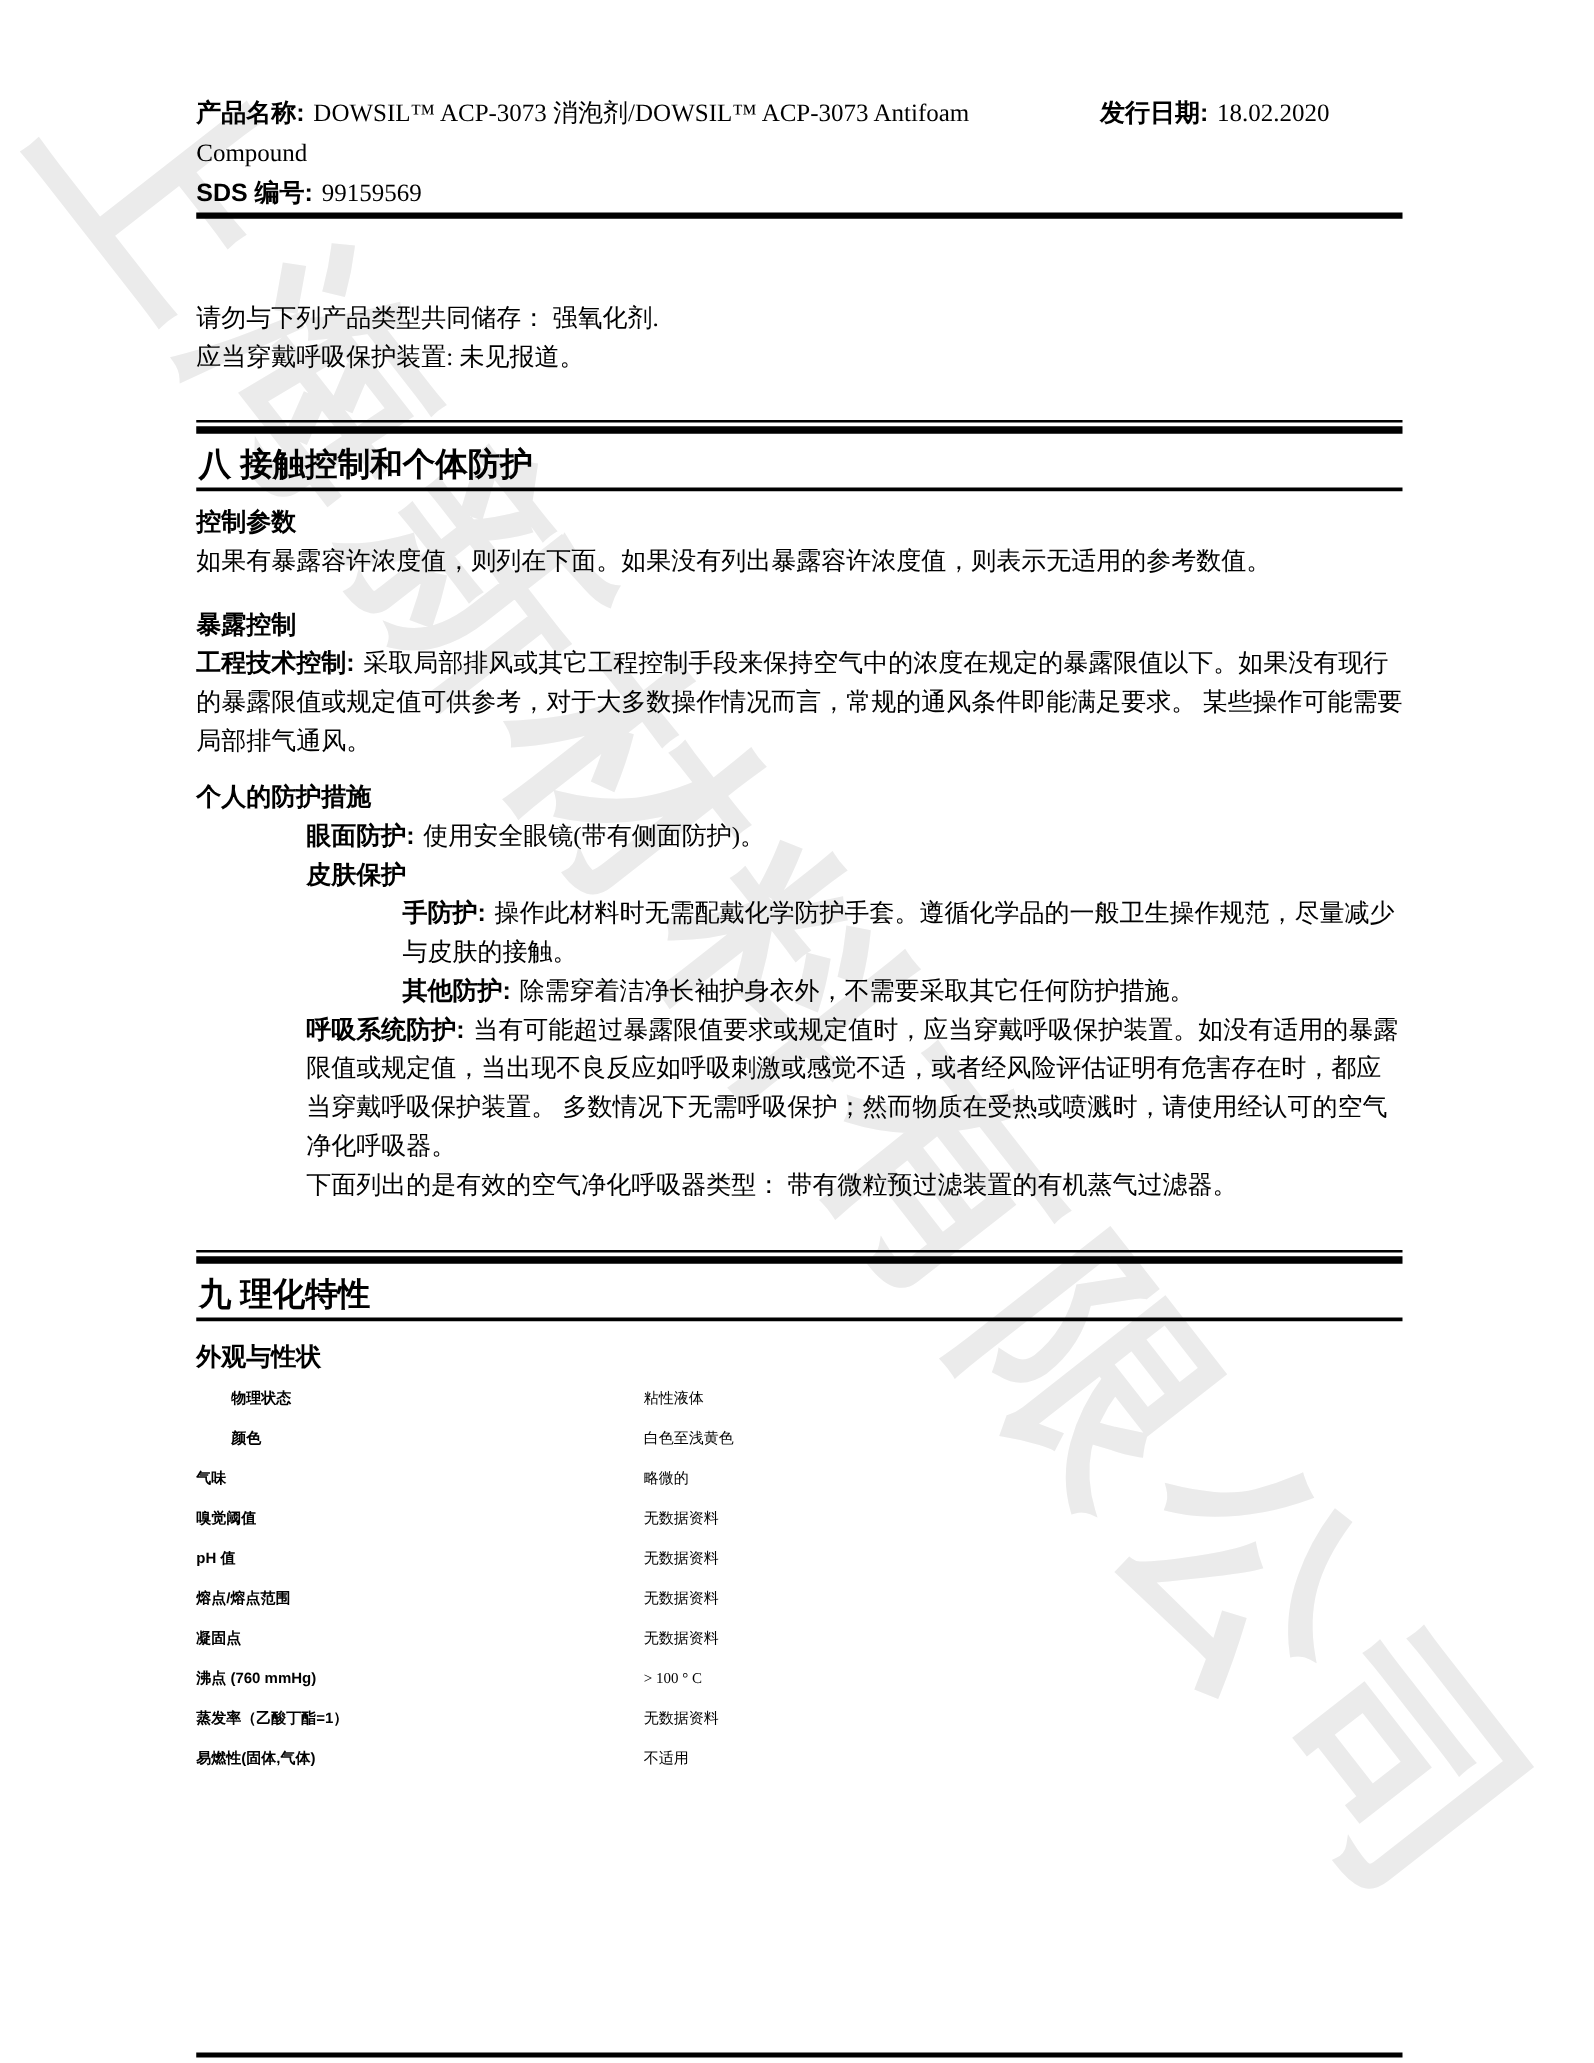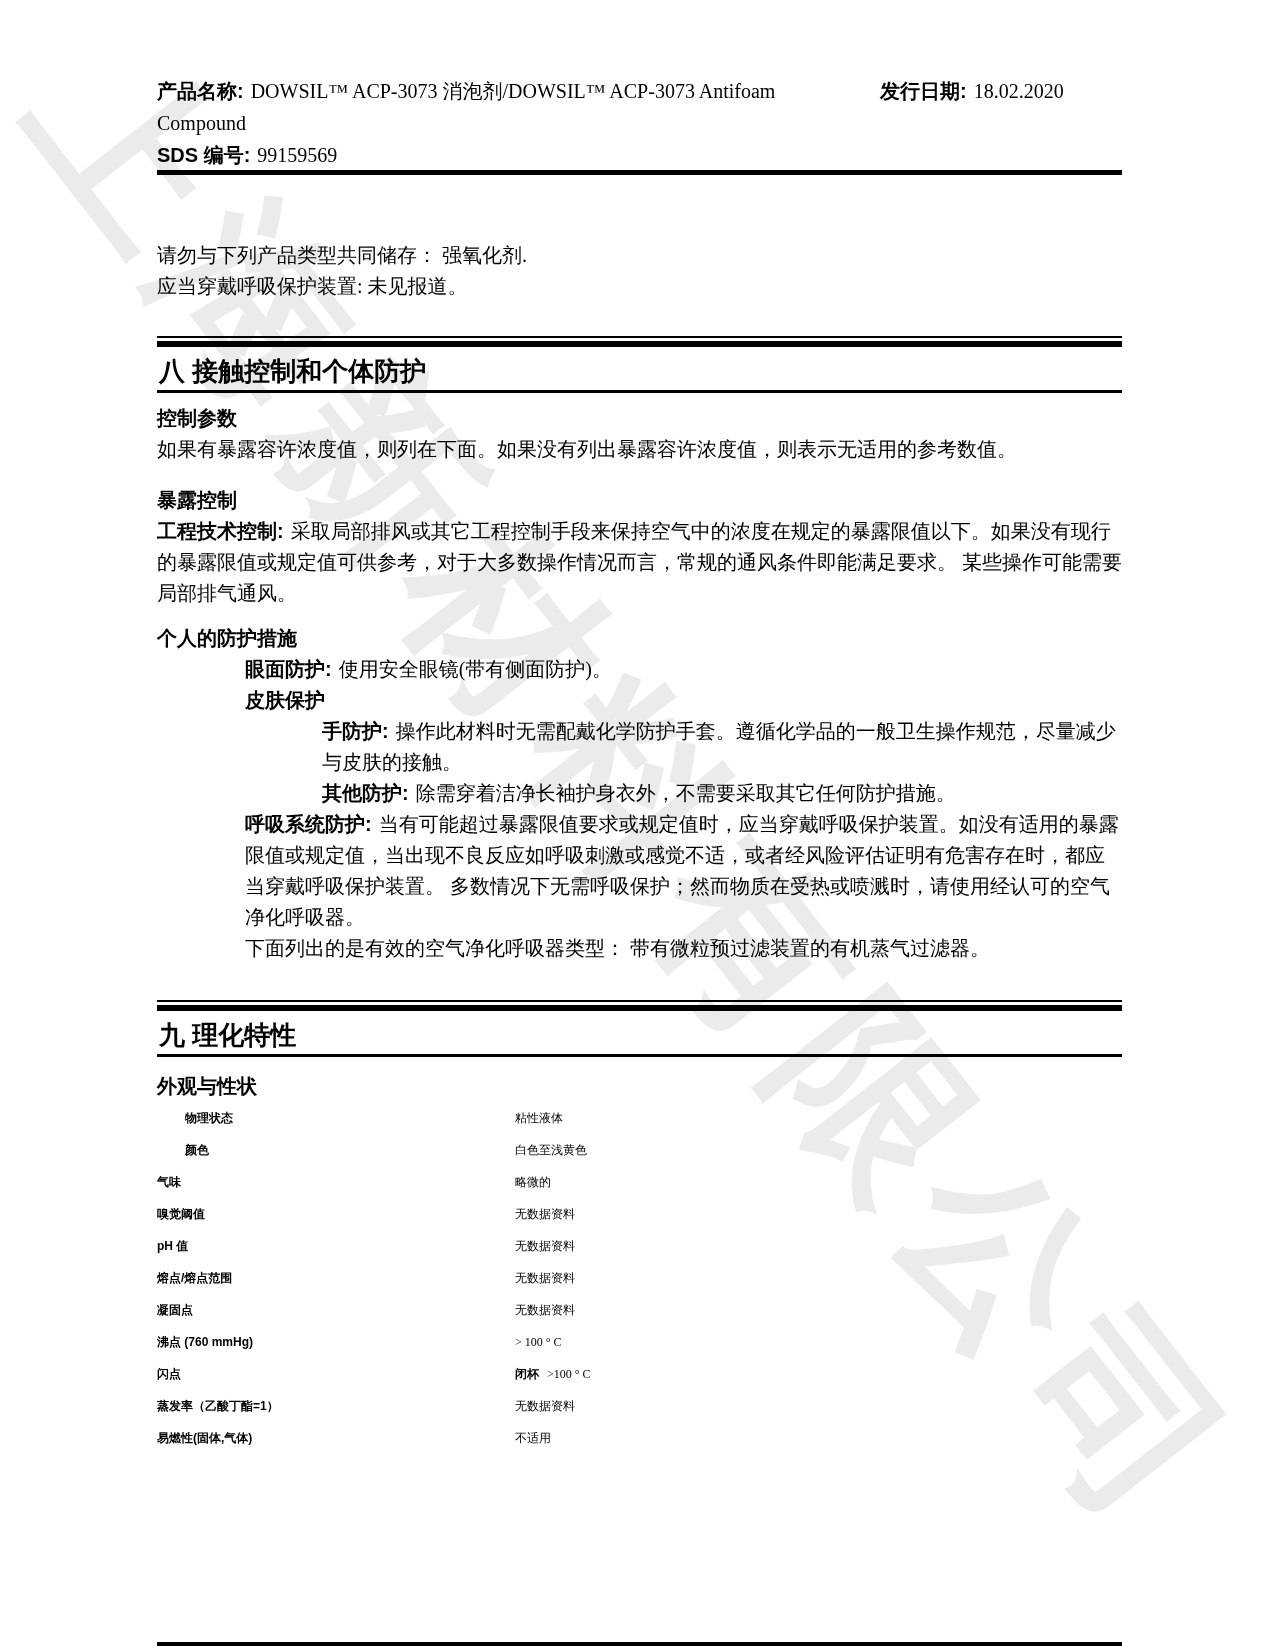--- a/index.html
+++ b/index.html
@@ -151,24 +151,20 @@
       </div>
       <div class="prow">
         <div class="plabel">凝固点</div>
         <div class="pvalue">无数据资料</div>
       </div>
       <div class="prow">
         <div class="plabel">沸点 (760 mmHg)</div>
         <div class="pvalue">&gt; 100 ° C</div>
       </div>
       <div class="prow">
-        <div class="plabel">闪点</div>
-        <div class="pvalue"><span class="vb">闭杯</span><span>&gt;100 ° C</span></div>
-      </div>
-      <div class="prow">
         <div class="plabel">蒸发率（乙酸丁酯=1）</div>
         <div class="pvalue">无数据资料</div>
       </div>
       <div class="prow">
         <div class="plabel">易燃性(固体,气体)</div>
         <div class="pvalue">不适用</div>
       </div>
     </div>
 
   </div>

